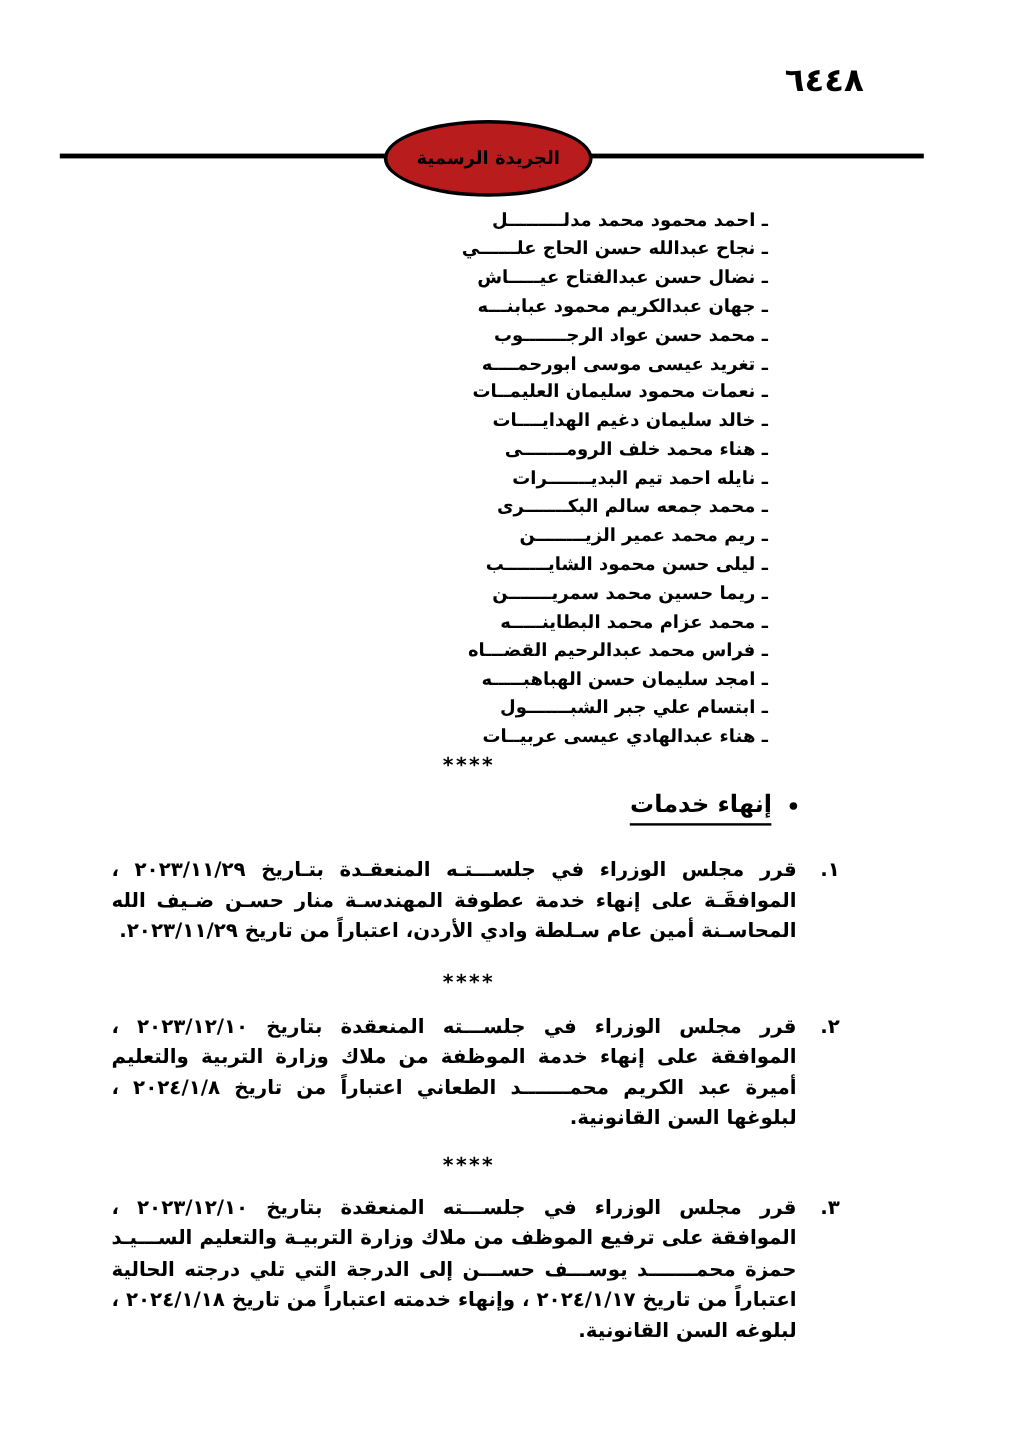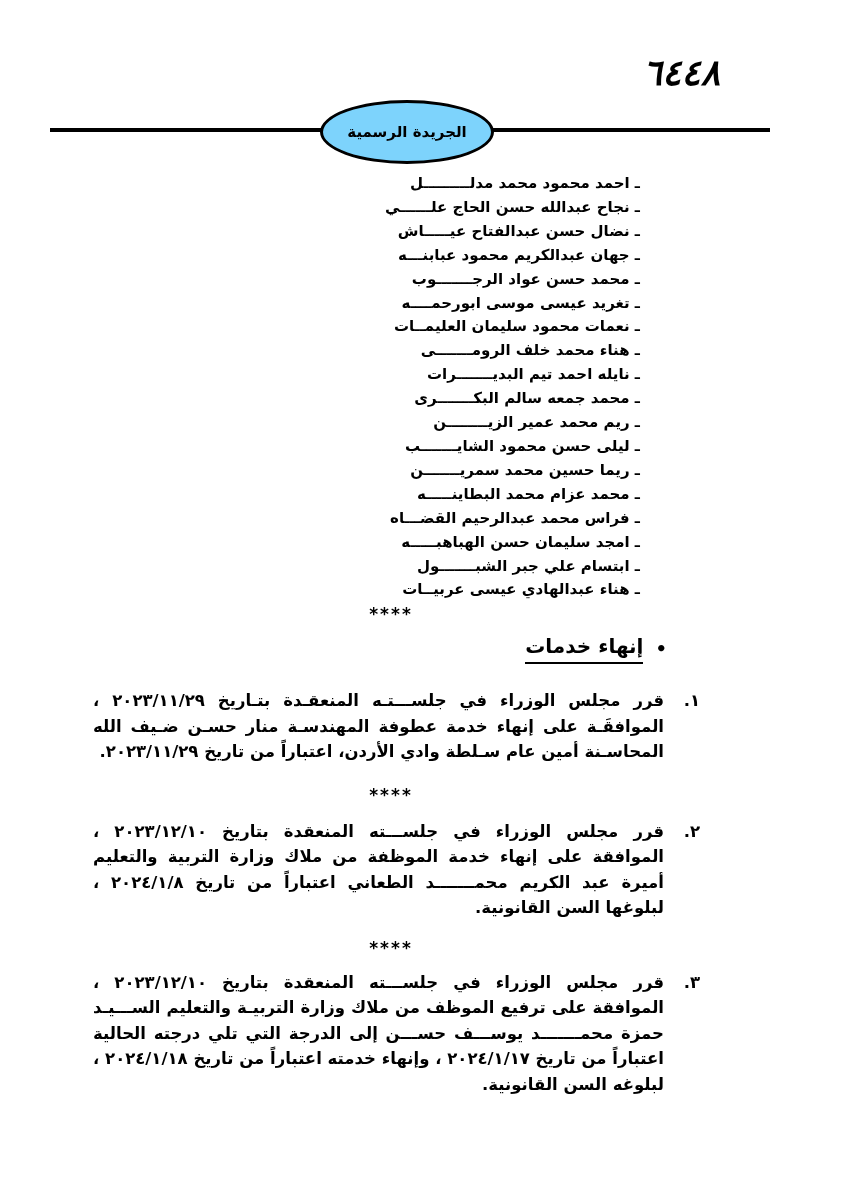--- a/index.html
+++ b/index.html
@@ -9,40 +9,39 @@
     color: #000000;
     font-family: "DejaVu Sans", sans-serif;
     font-weight: bold;
     direction: rtl;
     position: relative;
     overflow: hidden;
   }
   .page-number {
     position: absolute;
     top: 52px; right: 130px;
-    font-size: 36px;
+    font-size: 27px;
     letter-spacing: 4px;
-    font-style: italic;
   }
   .header-band {
     position: absolute;
     top: 100px; left: 0;
     width: 850px; height: 62px;
   }
   .header-rule {
     position: absolute;
     top: 28px; left: 50px;
     width: 720px; height: 4px;
     background: #000;
   }
   .banner-oval {
     position: absolute;
     top: 0; left: 320px;
     width: 168px; height: 58px;
-    background: #7dd3fc;
+    background: #b91c1c;
     border: 3.5px solid #000;
     border-radius: 50%;
     display: flex; align-items: center; justify-content: center;
     font-size: 15px;
     z-index: 2;
   }
   .content {
     position: absolute;
     top: 172px; left: 0;
     width: 850px;
@@ -112,20 +111,21 @@
 <div class="content">
 
   <ul class="names">
     <li>ـ احمد محمود محمد مدلـــــــــل</li>
     <li>ـ نجاح عبدالله حسن الحاج علــــــي</li>
     <li>ـ نضال حسن عبدالفتاح عيـــــاش</li>
     <li>ـ جهان عبدالكريم محمود عبابنـــه</li>
     <li>ـ محمد حسن عواد الرجـــــــوب</li>
     <li>ـ تغريد عيسى موسى ابورحمــــه</li>
     <li>ـ نعمات محمود سليمان العليمــات</li>
+    <li>ـ خالد سليمان دغيم الهدايــــات</li>
     <li>ـ هناء محمد خلف الرومـــــــى</li>
     <li>ـ نايله احمد تيم البديـــــــرات</li>
     <li>ـ محمد جمعه سالم البكـــــــرى</li>
     <li>ـ ريم محمد عمير الزيــــــــن</li>
     <li>ـ ليلى حسن محمود الشايـــــــب</li>
     <li>ـ ريما حسين محمد سمريـــــــن</li>
     <li>ـ محمد عزام محمد البطاينـــــه</li>
     <li>ـ فراس محمد عبدالرحيم القضـــاه</li>
     <li>ـ امجد سليمان حسن الهباهبـــــه</li>
     <li>ـ ابتسام علي جبر الشبـــــــول</li>

